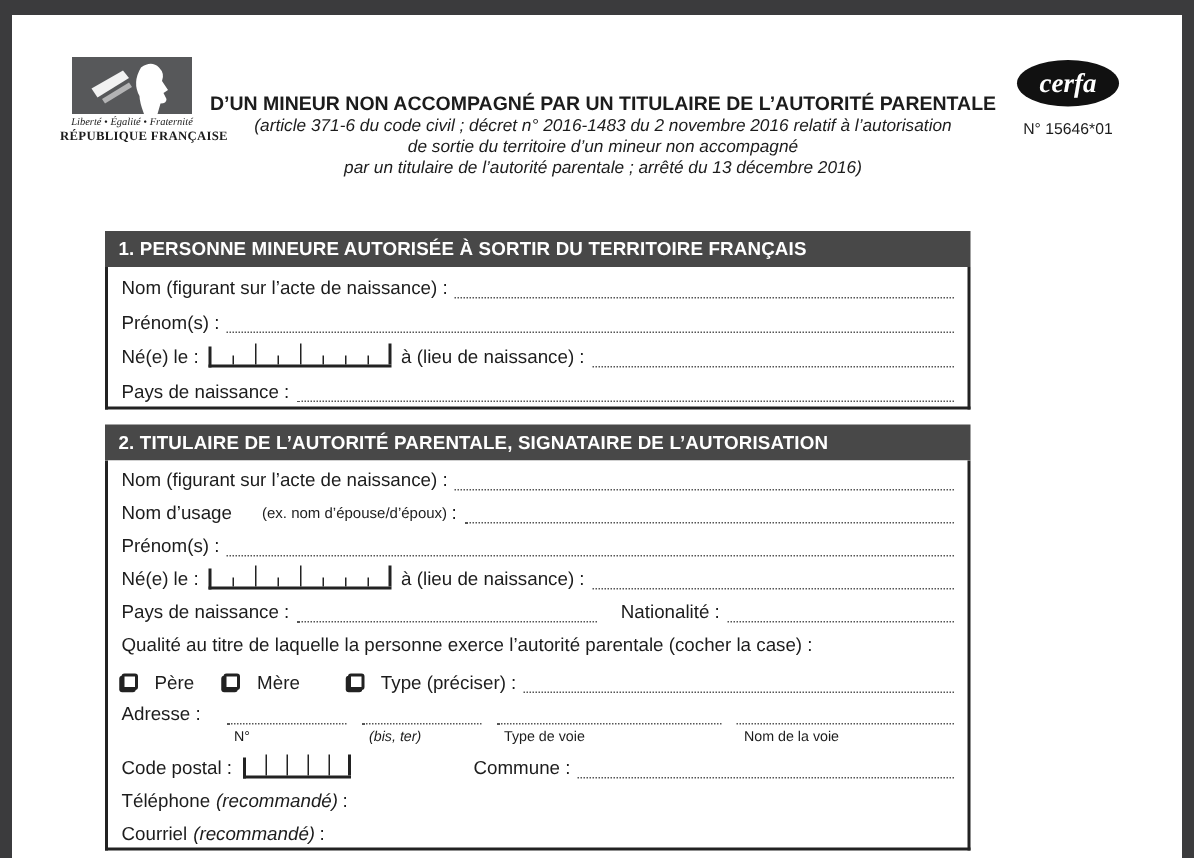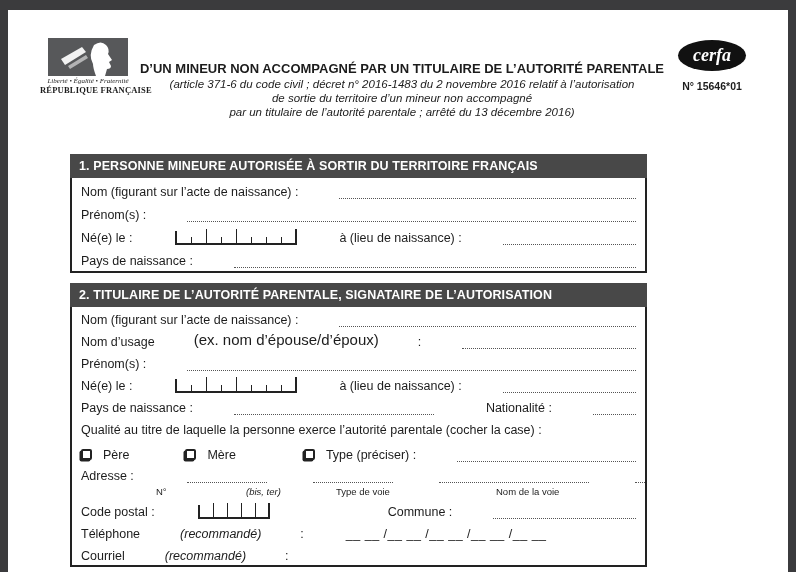--- a/index.html
+++ b/index.html
@@ -25,37 +25,37 @@
   .title-block{position:absolute; left:118px; top:50px; width:552px; text-align:center;}
   .title-main{font-weight:bold; font-size:13px; line-height:17px;}
   .title-sub{font-style:italic; font-size:11.5px; line-height:14px; font-weight:500;}
   .title-sub:first-of-type{margin-top:3px;}
 
   .cerfa-block{position:absolute; right:34px; top:30px; width:84px; text-align:center;}
   .cerfa-ellipse{width:68px; height:31px; background:var(--brand); border-radius:50%;
     margin:0 auto; display:flex; align-items:center; justify-content:center;}
   .cerfa-word{font-family:"Liberation Serif", serif; font-style:italic; font-weight:bold;
     color:#fff; font-size:18px; line-height:1; padding-bottom:2px;}
-  .cerfa-num{font-weight:bold; font-size:10.5px; margin-top:9px; white-space:nowrap;}
+  .cerfa-num{font-weight:normal; font-size:10.5px; margin-top:9px; white-space:nowrap;}
 
   
   .section{position:absolute; left:62px; width:577px;}
   .sec1{top:144px;} .sec2{top:273px;}
   .sec-header{height:24px; background:var(--bar); color:#fff; font-weight:bold; font-size:12.5px;
     line-height:24px; padding-left:9px; letter-spacing:.1px; white-space:nowrap;}
   .sec-body{border:2px solid #222; border-top:none; background:#fff; padding:1px 9px 0 9px;}
   .sec1 .sec-body{height:95px;}
   .sec2 .sec-body{height:260px;}
 
-  .row{display:flex; align-items:flex-end; font-size:12.5px; white-space:nowrap;gap:36px;}
+  .row{display:flex; align-items:flex-end; font-size:12.5px; white-space:nowrap;}
   .r22{height:22px; padding-bottom:3px;}
   .r23{height:23px; padding-bottom:3px;}
   .r20{height:20px; padding-bottom:3px;}
   .lbl{flex:0 0 auto;}
-  .hint{font-size:15px; padding-bottom:1px; margin-left:3px;}
+  .hint{font-size:10px; padding-bottom:1px; margin-left:20px;}
   .it{font-style:italic;}
   .dl{flex:1 1 auto; border-bottom:1px dotted var(--dots); height:12px; margin-left:5px; min-width:10px;}
   .dl.fix{flex:0 0 auto;}
 
   
   .comb{display:inline-flex; align-items:flex-end; border-left:2px solid #222;
     border-bottom:2px solid #222; height:14px; margin:0 6px 0 7px;}
   .comb i{display:block; width:15px; border-right:1px solid #222;}
   .comb i.s{height:6px;}
   .comb i.t{height:14px;}
@@ -214,21 +214,20 @@
             <i class="t"></i>
             <i class="e"></i>
         </span>
         <span class="lbl" style="margin-left:76px">Commune :</span>
         <span class="dl"></span>
       </div>
       <div class="row r22">
         <span class="lbl">Téléphone</span>
         <span class="lbl it" style="margin-left:4px">(recommandé)</span>
         <span class="lbl" style="margin-left:3px">:</span>
-        <span class="lbl phone-pattern">__ __ /__ __ /__ __ /__ __ /__ __</span>
       </div>
       <div class="row r22">
         <span class="lbl">Courriel</span>
         <span class="lbl it" style="margin-left:4px">(recommandé)</span>
         <span class="lbl" style="margin-left:3px">:</span>
 
       </div>
     </div>
   </div>
 

